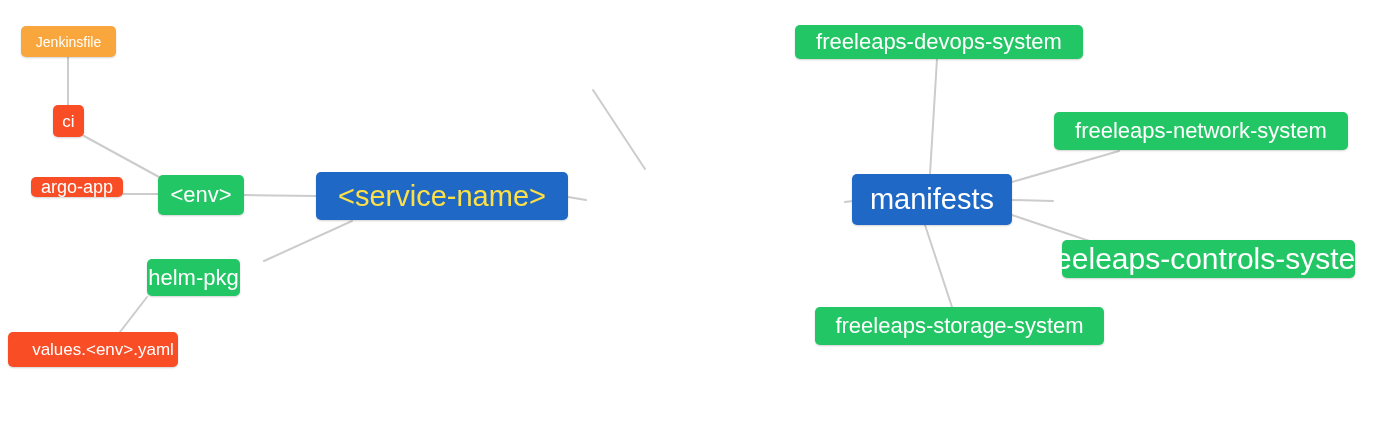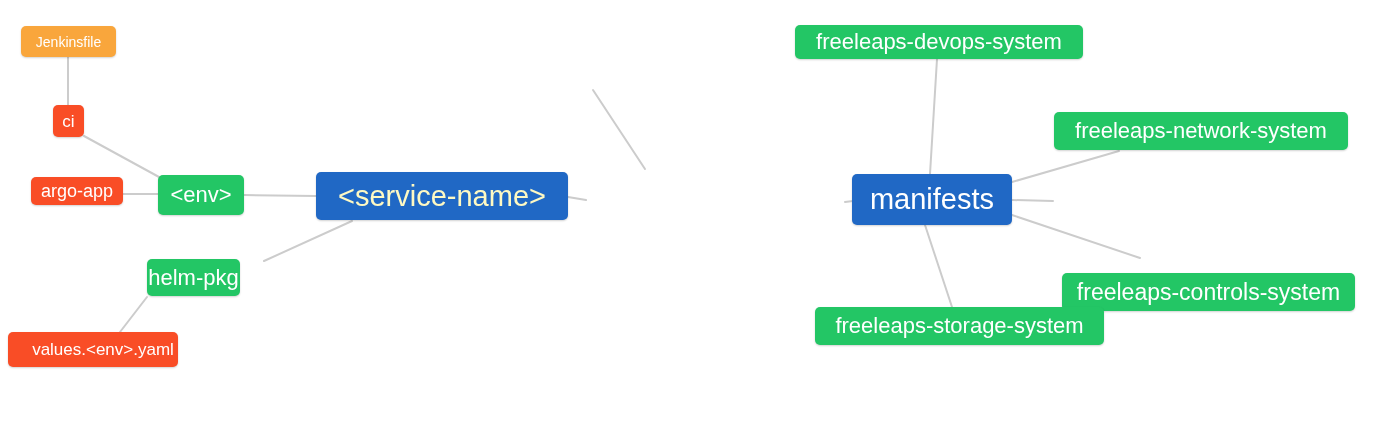--- a/index.html
+++ b/index.html
@@ -63,44 +63,44 @@
       <line x1="1012" y1="215" x2="1140" y2="258" stroke="#cccccc" stroke-width="2" stroke-linecap="round"></line>
       <line x1="925" y1="225" x2="952" y2="307" stroke="#cccccc" stroke-width="2" stroke-linecap="round"></line>
     </svg>
   <div class="nodes">
       <div class="node" style="left: 21px; top: 26px; width: 95px; height: 31px; font-size: 14px; background: rgb(249, 166, 60); color: rgb(255, 255, 255);">
         <span>Jenkinsfile</span>
       </div>
       <div class="node" style="left: 53px; top: 105px; width: 31px; height: 32px; font-size: 17px; background: rgb(249, 77, 38); color: rgb(255, 255, 255);">
         <span>ci</span>
       </div>
-      <div class="node" style="left: 31px; top: 177px; width: 92px; height: 28px; font-size: 18px; background: rgb(249, 77, 38); color: rgb(255, 255, 255);">
+      <div class="node" style="left: 31px; top: 177px; width: 92px; height: 20px; font-size: 18px; background: rgb(249, 77, 38); color: rgb(255, 255, 255);">
         <span>argo-app</span>
       </div>
       <div class="node" style="left: 158px; top: 175px; width: 86px; height: 40px; font-size: 22px; background: rgb(35, 198, 101); color: rgb(255, 255, 255);">
         <span>&lt;env&gt;</span>
       </div>
       <div class="node" style="left: 147px; top: 259px; width: 93px; height: 37px; font-size: 22px; background: rgb(35, 198, 101); color: rgb(255, 255, 255);">
         <span>helm-pkg</span>
       </div>
       <div class="node" style="left: 8px; top: 332px; width: 170px; height: 35px; font-size: 17px; background: rgb(249, 77, 38); color: rgb(255, 255, 255); padding-left: 20px;">
         <span>values.&lt;env&gt;.yaml</span>
       </div>
-      <div class="node" style="left: 316px; top: 172px; width: 252px; height: 48px; font-size: 29px; background: rgb(32, 104, 197); color: #fef9c3;">
+      <div class="node" style="left: 316px; top: 172px; width: 252px; height: 48px; font-size: 29px; background: rgb(32, 104, 197); color: #fde047;">
         <span>&lt;service-name&gt;</span>
       </div>
       <div class="node" style="left: 852px; top: 174px; width: 160px; height: 51px; font-size: 29px; background: rgb(32, 104, 197); color: rgb(255, 255, 255);">
         <span>manifests</span>
       </div>
       <div class="node" style="left: 795px; top: 25px; width: 288px; height: 34px; font-size: 22px; background: rgb(35, 198, 101); color: rgb(255, 255, 255);">
         <span>freeleaps-devops-system</span>
       </div>
       <div class="node" style="left: 1054px; top: 112px; width: 294px; height: 38px; font-size: 22px; background: rgb(35, 198, 101); color: rgb(255, 255, 255);">
         <span>freeleaps-network-system</span>
       </div>
-      <div class="node" style="left: 1062px; top: 273px; width: 293px; height: 38px; font-size: 23px; background: rgb(35, 198, 101); color: rgb(255, 255, 255);">
+      <div class="node" style="left: 1062px; top: 240px; width: 293px; height: 38px; font-size: 30px; background: rgb(35, 198, 101); color: rgb(255, 255, 255);">
         <span>freeleaps-controls-system</span>
       </div>
       <div class="node" style="left: 815px; top: 307px; width: 289px; height: 38px; font-size: 22px; background: rgb(35, 198, 101); color: rgb(255, 255, 255);">
         <span>freeleaps-storage-system</span>
       </div>
     </div>
 </div>
 
 </body></html>

